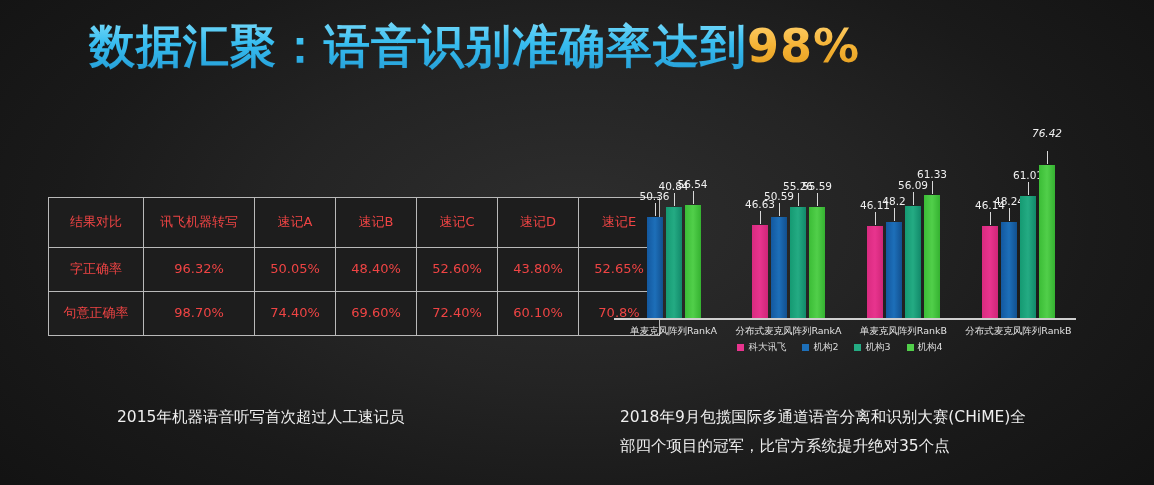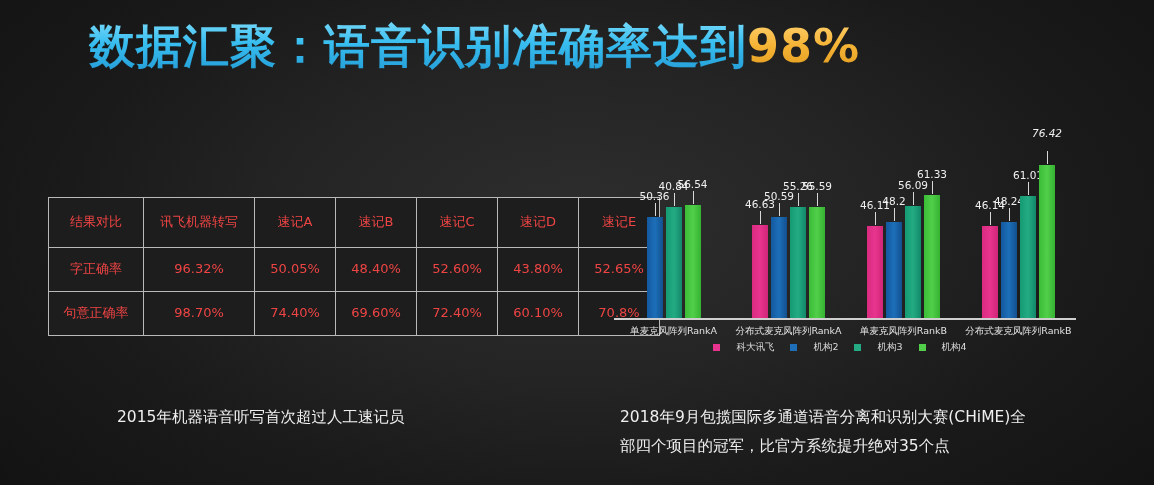--- a/index.html
+++ b/index.html
@@ -174,21 +174,21 @@
     top: 196px;
     width: 480px;
     display: flex;
     justify-content: center;
     align-items: center;
     gap: 16px;
   }
   .legend-item {
     display: flex;
     align-items: center;
-    gap: 16px;
+    gap: 4px;
   }
   .legend-swatch {
     width: 7px;
     height: 7px;
     display: block;
   }
   .legend-label {
     color: #dcdcdc;
     font-size: 9.5px;
     white-space: nowrap;

